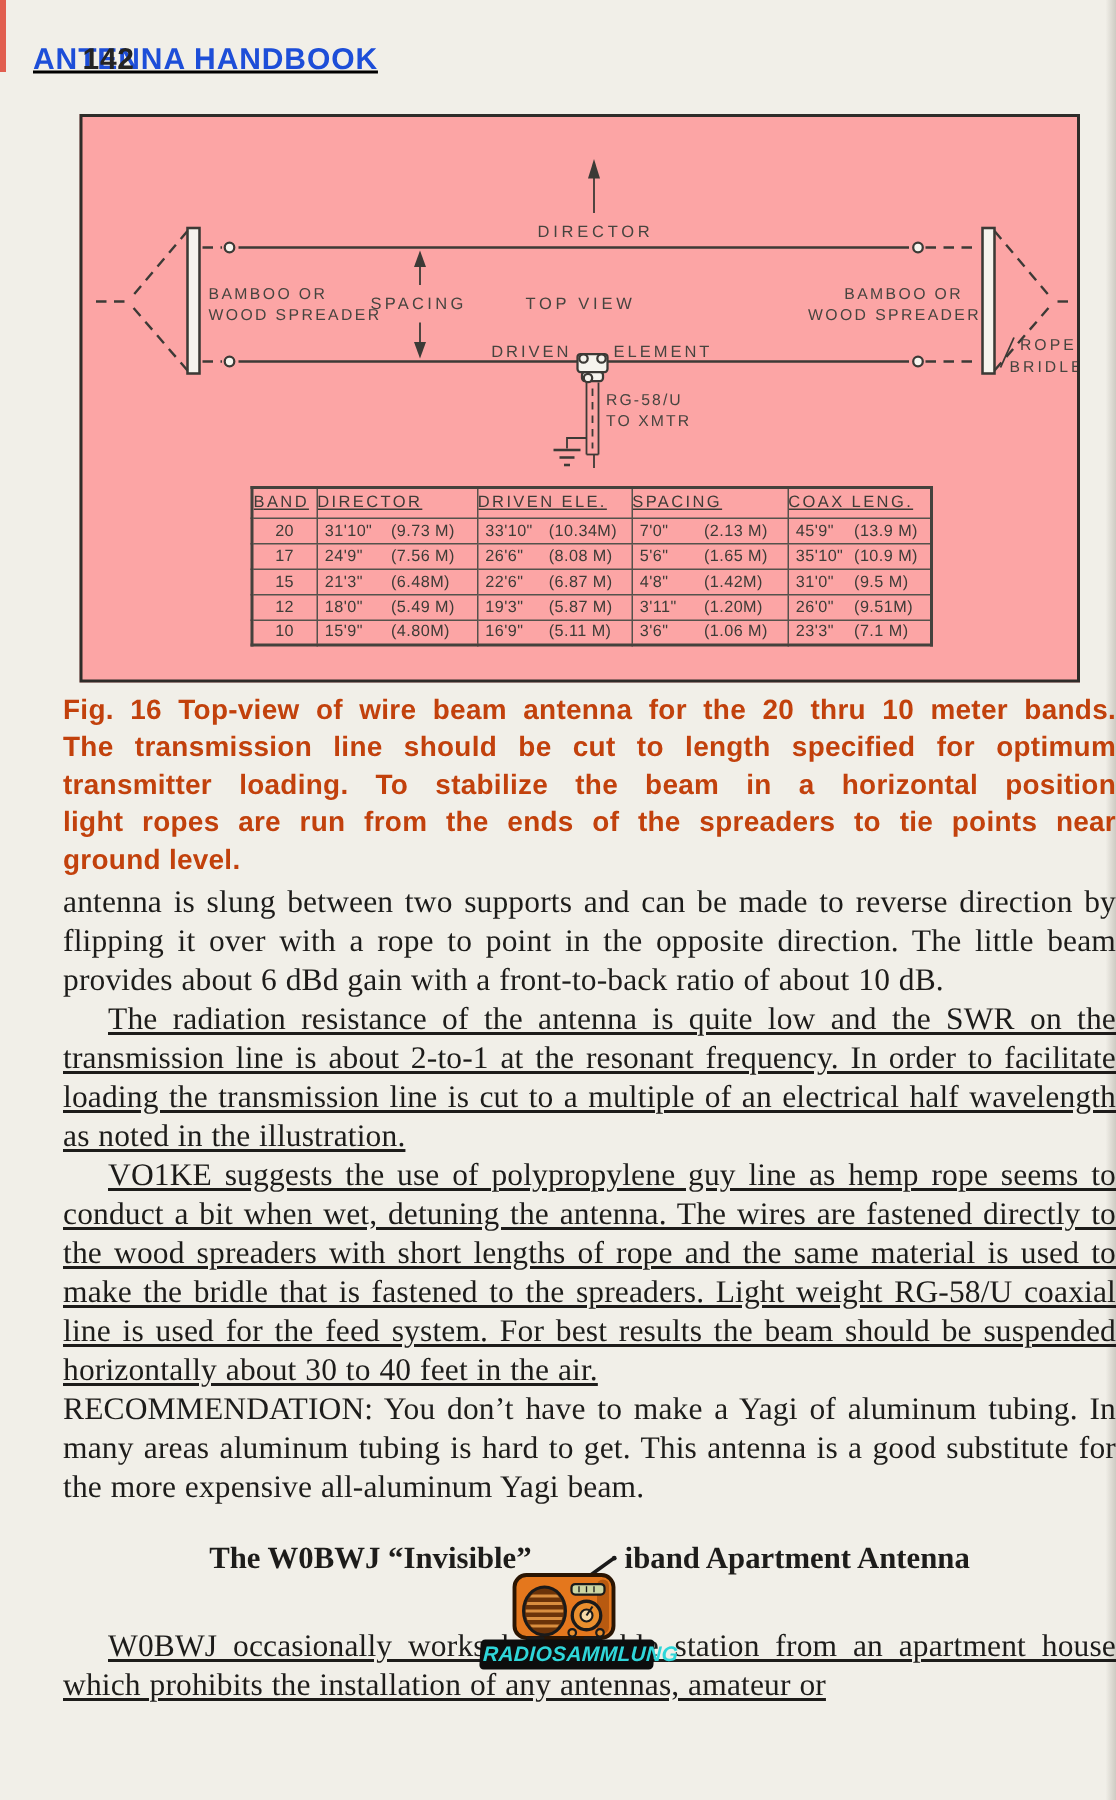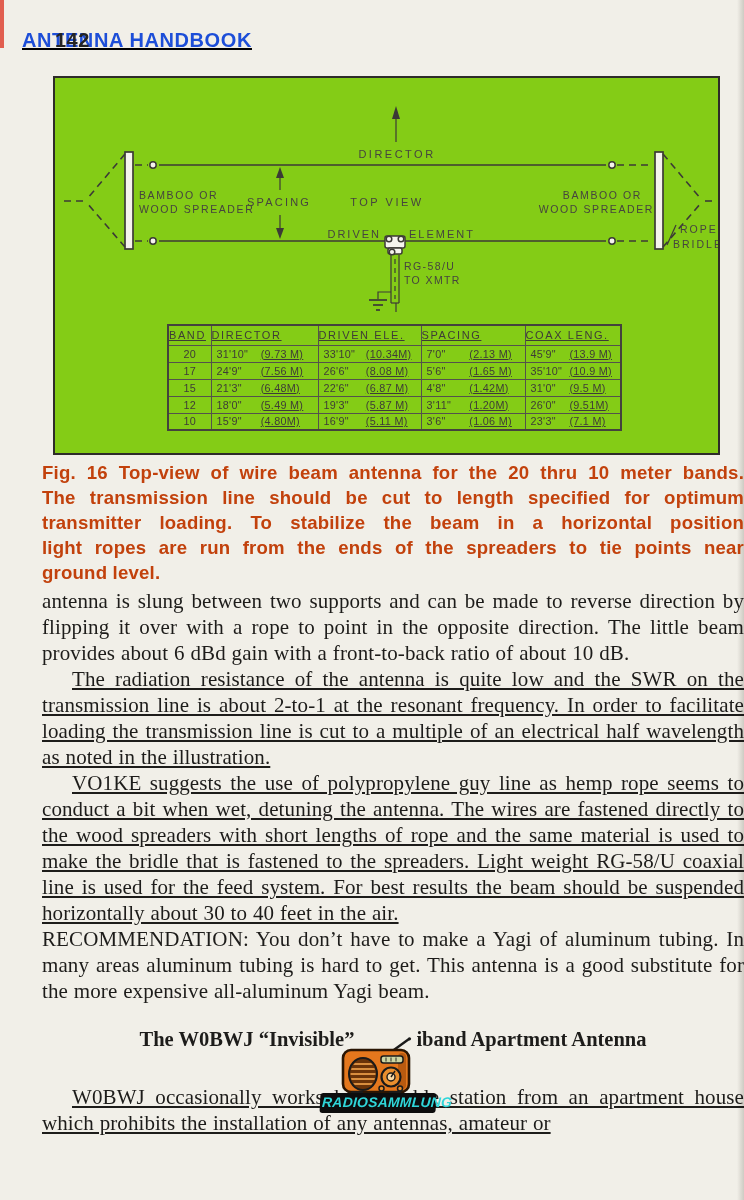--- a/index.html
+++ b/index.html
@@ -15,39 +15,39 @@
   .edge-shade{position:absolute; right:0; top:0; bottom:0; width:7px;
     background:linear-gradient(to left, rgba(80,74,62,.22), rgba(80,74,62,0));}
 
   
   .runhead{position:absolute; top:28px; left:0; right:0; height:26px;text-decoration:underline;}
   .pageno{position:absolute; left:55px; top:0; font:700 20px/24px "Liberation Sans", sans-serif; color:#242424; letter-spacing:.5px;}
   .htitle{display:block; padding-left:22px; font:700 20px/24px "Liberation Sans", sans-serif; color:#1d4ed8; letter-spacing:.6px;}
 
   
   .figbox{position:absolute; left:53px; top:76px; width:667px; height:379px;
-    border:2px solid #2e2c29; background:#84cc16;}
+    border:2px solid #2e2c29; background:#fca5a5;}
   .figbox svg.diagram{position:absolute; left:0; top:0;}
   .diagram text{font-family:"Liberation Sans", sans-serif; fill:#46443f; font-weight:500;}
   .diagram .ln{stroke:#3c3a36; stroke-width:1.7; fill:none;}
   .diagram .thin{stroke:#3c3a36; stroke-width:1.2; fill:none;}
   .diagram .dash{stroke:#3c3a36; stroke-width:1.6; fill:none; stroke-dasharray:7 5;}
   .diagram .bar{fill:#f6f4ee; stroke:#3c3a36; stroke-width:1.7;}
   .diagram .node{fill:#f6f4ee; stroke:#3c3a36; stroke-width:1.5;}
   .diagram .head{fill:#3c3a36; stroke:none;}
 
   
   table.spec{position:absolute; left:112px; top:246px; width:453px; border-collapse:collapse;
     border:2px solid #44423d; table-layout:fixed; background:transparent;}
   table.spec th, table.spec td{border:1.5px solid #54524c; color:#3e3c37; overflow:hidden; white-space:nowrap;}
   table.spec th{height:20px; font:500 11px/13px "Liberation Sans", sans-serif; letter-spacing:1.6px; text-align:left;text-decoration:underline;}
   table.spec td{height:17px; font:400 10.8px/12px "Liberation Sans", sans-serif; letter-spacing:.3px; padding:0 5px;}
   td.band{text-align:center; font-size:12.5px; letter-spacing:1px;}
   td .cellwrap{display:flex; align-items:center;}
-  td .m{margin-left:auto; min-width:54%; text-align:left;text-decoration:underline;}
+  td .m{margin-left:auto; min-width:54%; text-align:left;}
 
   
   .caption{position:absolute; left:42px; top:460px; width:702px;
     font:700 18.6px/25px "Liberation Sans", sans-serif; color:#c2410c; letter-spacing:.2px;}
   .caption .j{text-align:justify; text-align-last:justify;}
 
   
   .content{position:absolute; left:42px; top:588px; width:702px; color:var(--ink);}
   .content p{font:400 21px/26px "Liberation Serif", serif; text-align:justify; letter-spacing:.1px; word-spacing:.5px;}
   .content p.ind{text-indent:30px;text-decoration:underline;}

